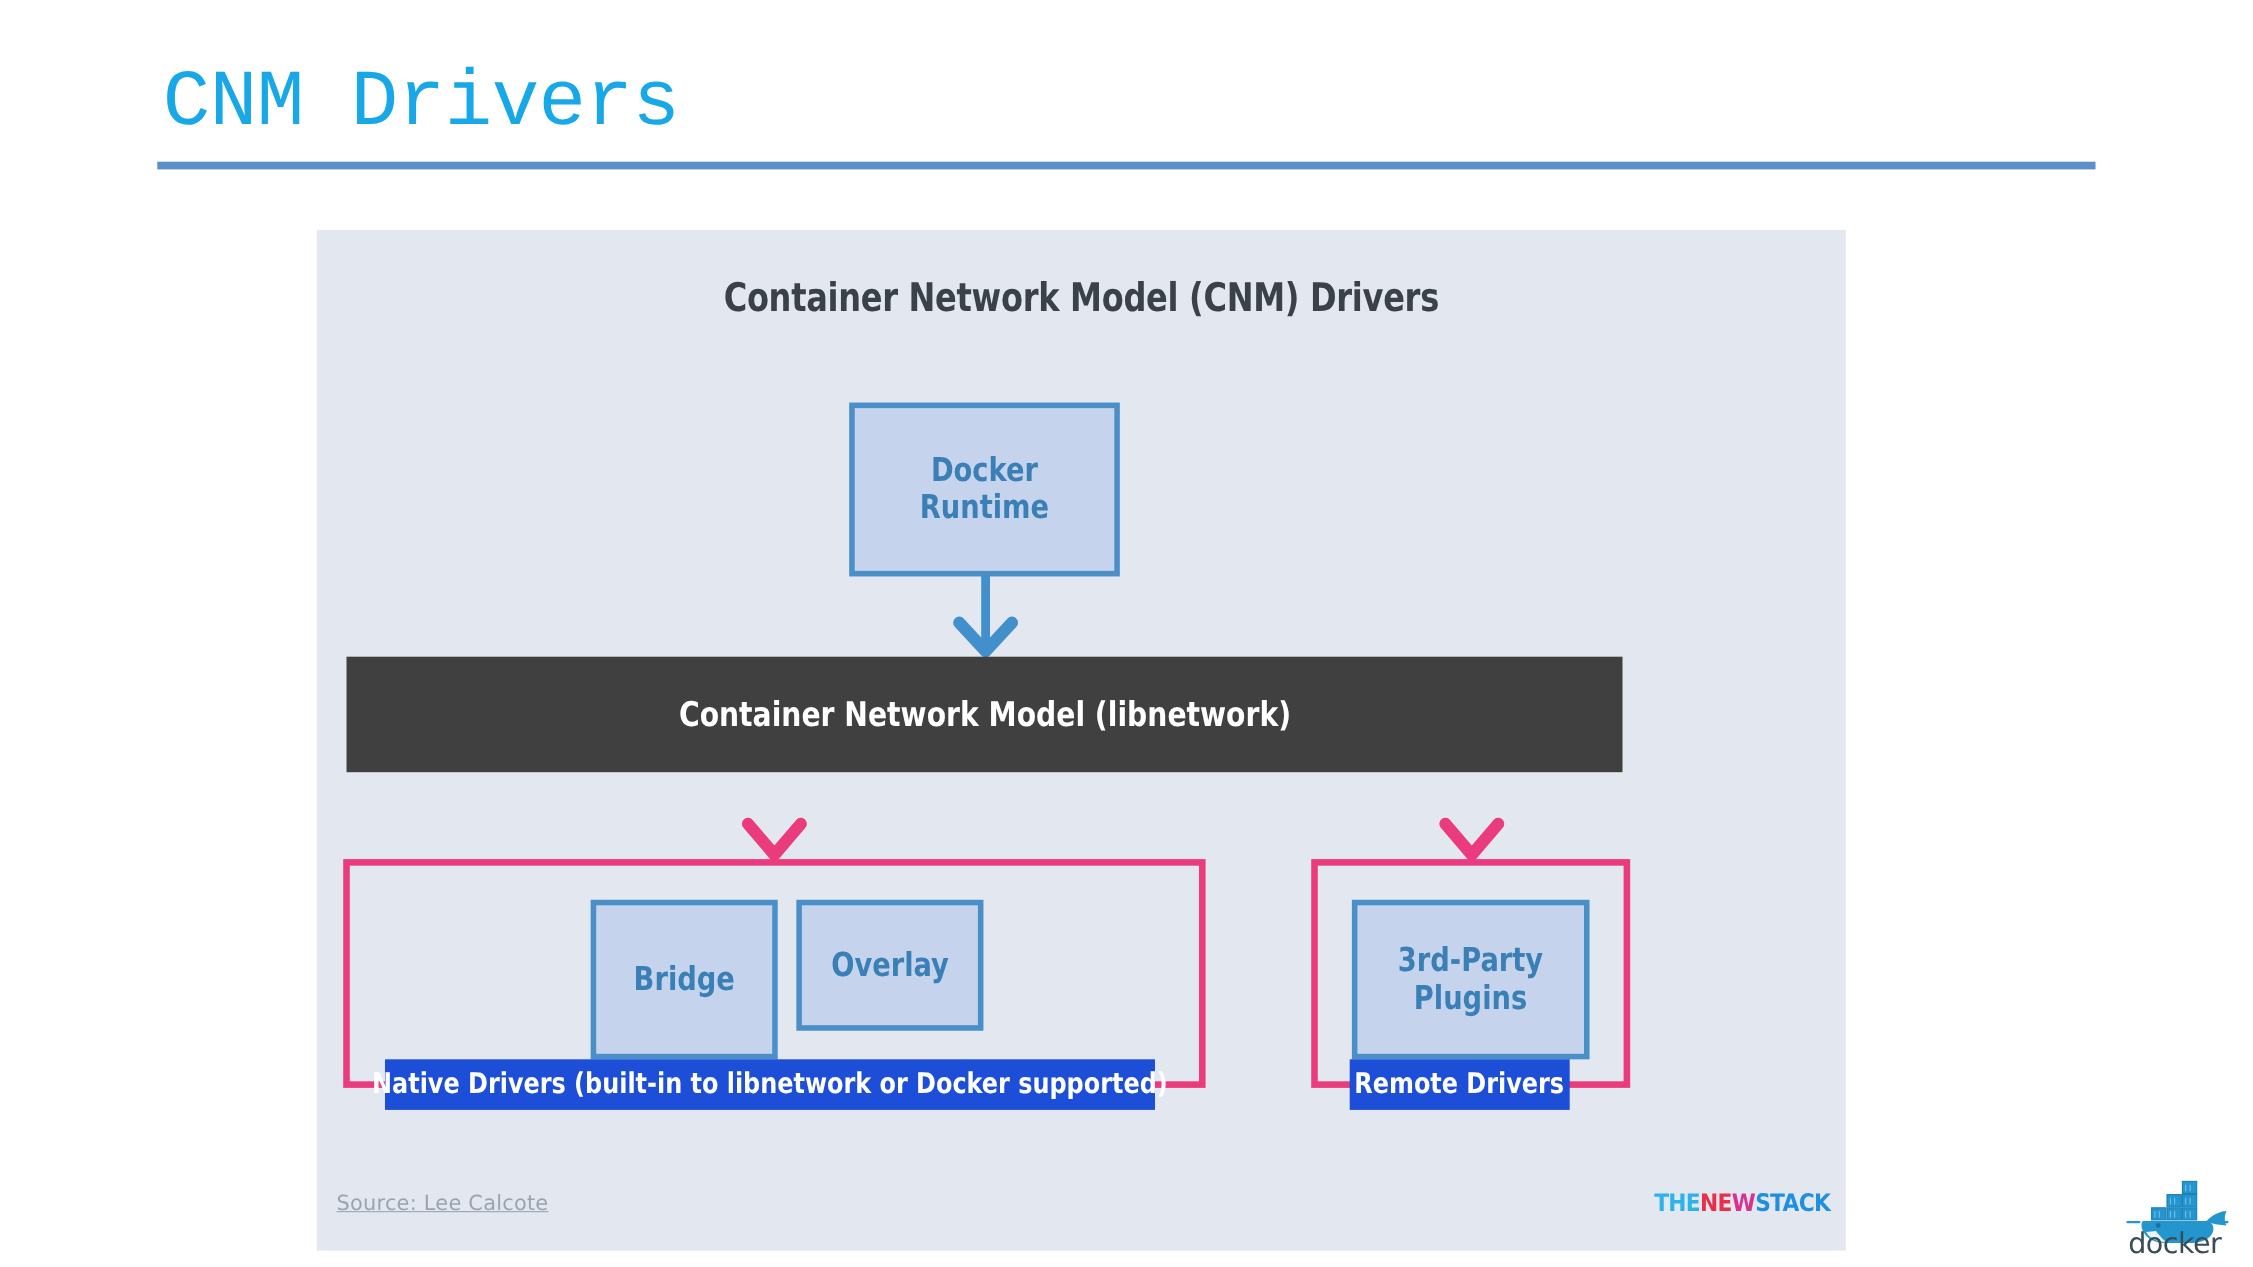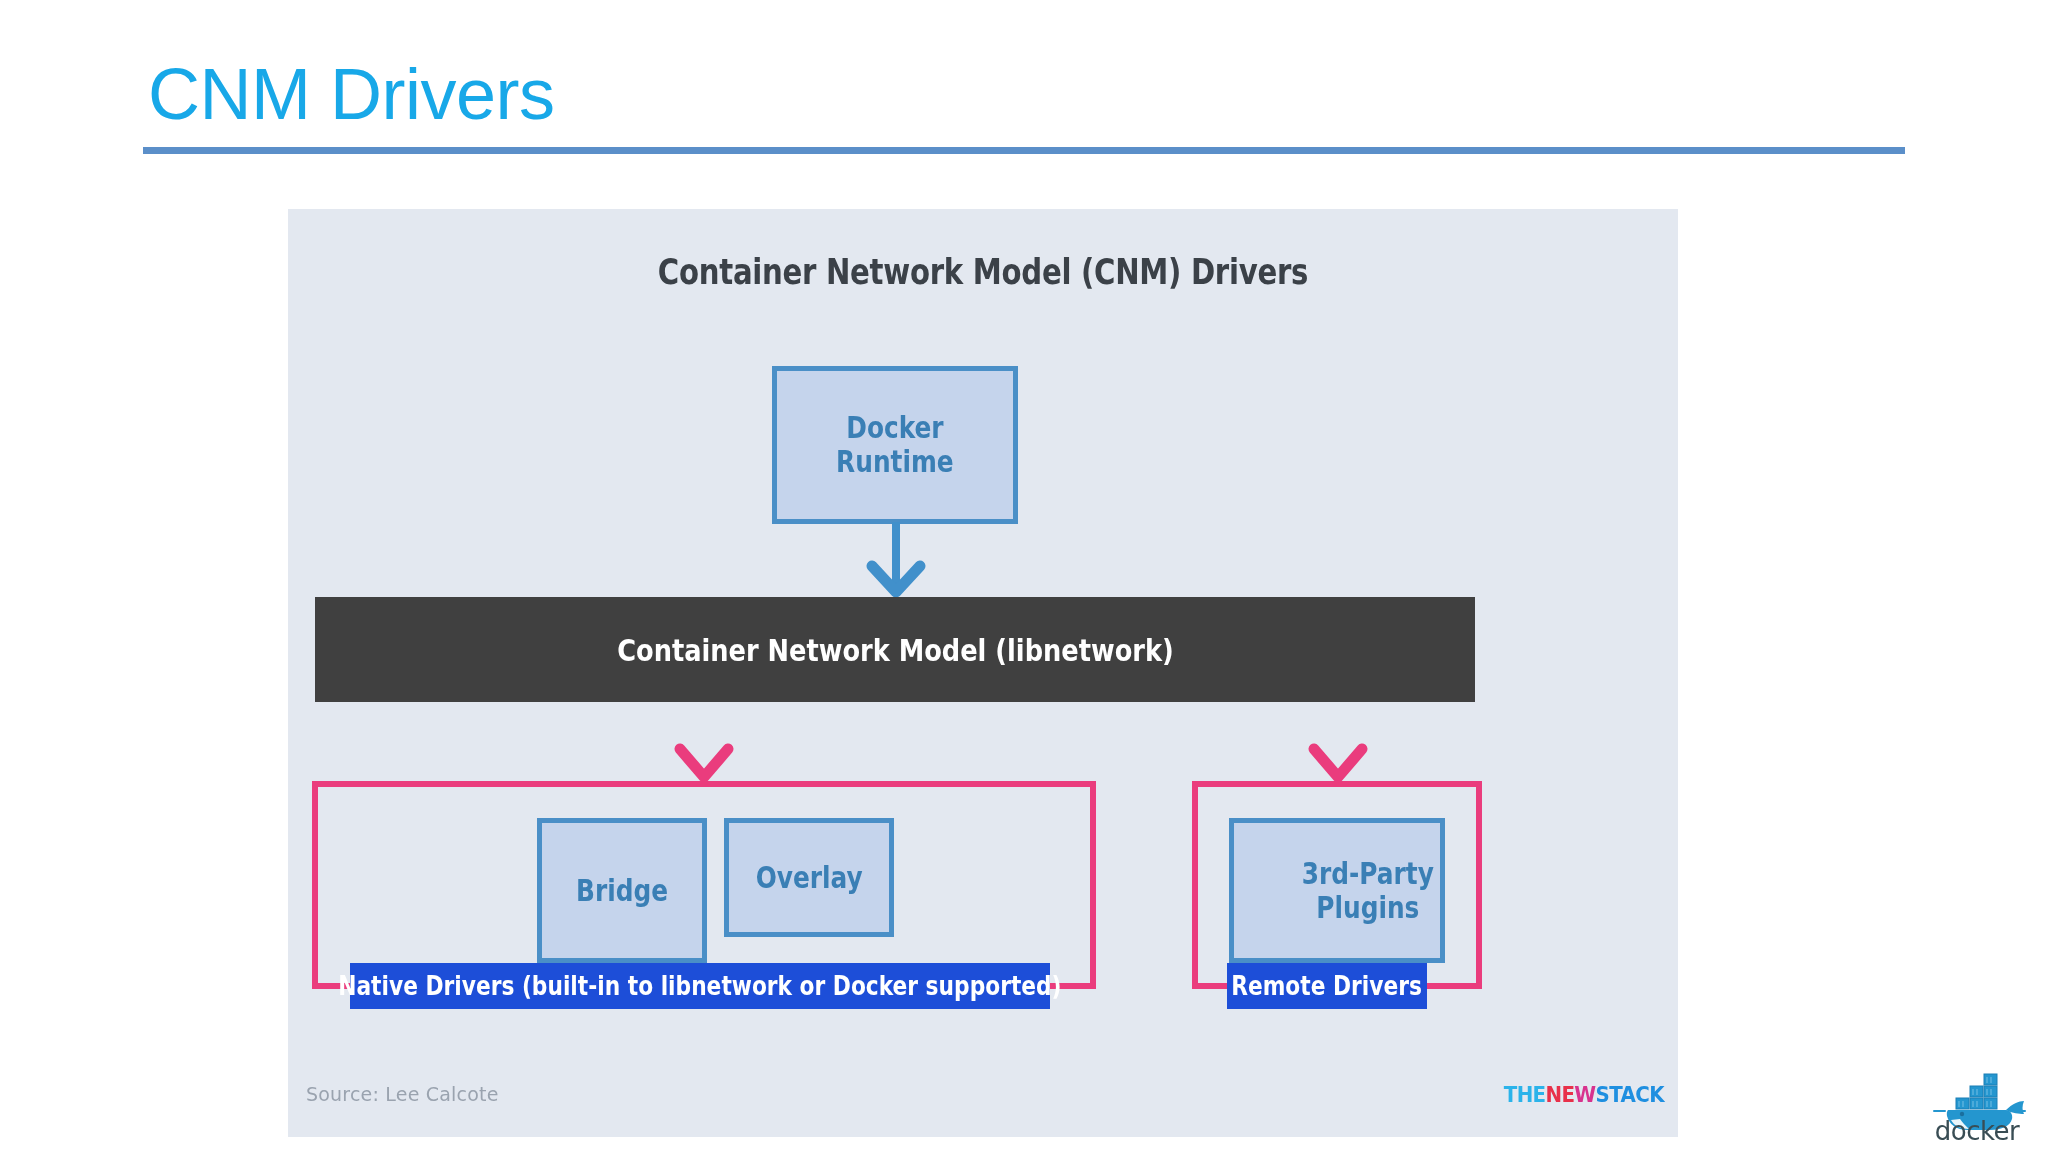--- a/index.html
+++ b/index.html
@@ -13,21 +13,21 @@
     position: relative;
     overflow: hidden;
     font-family: "Liberation Sans", sans-serif;
   }
 
   
   #slide-title {
     position: absolute;
     left: 148px;
     top: 58px;
-    font-family: Liberation Sans, sans-serif;
+    font-family: Liberation Mono, monospace;
     font-size: 72px;
     font-weight: 400;
     color: #18a8e8;
     letter-spacing: -0.5px;
     line-height: 1;
     white-space: nowrap;
   }
   #title-rule {
     position: absolute;
     left: 143px;
@@ -129,21 +129,21 @@
     left: 904px;
     top: 572px;
     width: 290px;
     height: 208px;
   }
 
   
   #box-none    { left: 62px;  top: 609px; width: 170px; height: 145px; }
   #box-bridge  { left: 249px; top: 609px; width: 170px; height: 145px; }
   #box-overlay { left: 436px; top: 609px; width: 170px; height: 119px; }
-  #box-plugins { left: 941px; top: 609px; width: 216px; height: 145px; justify-content: flex-end; }
+  #box-plugins { left: 941px; top: 609px; width: 216px; height: 145px; }
 
   
   .banner {
     position: absolute;
     background: #1d4ed8;
     display: flex;
     align-items: center;
     justify-content: center;
     box-sizing: border-box;
   }
@@ -170,20 +170,21 @@
 
   
   #source-credit {
     position: absolute;
     left: 18px;
     bottom: 32px;
     font-family: "DejaVu Sans", sans-serif;
     font-size: 19px;
     color: #9aa3af;
     letter-spacing: 0.2px;
+    text-decoration: underline;
   }
 
   #tns-logo {
     position: absolute;
     right: 14px;
     bottom: 30px;
     font-family: "DejaVu Sans", sans-serif;
     font-size: 22px;
     font-weight: bold;
     letter-spacing: -0.7px;

